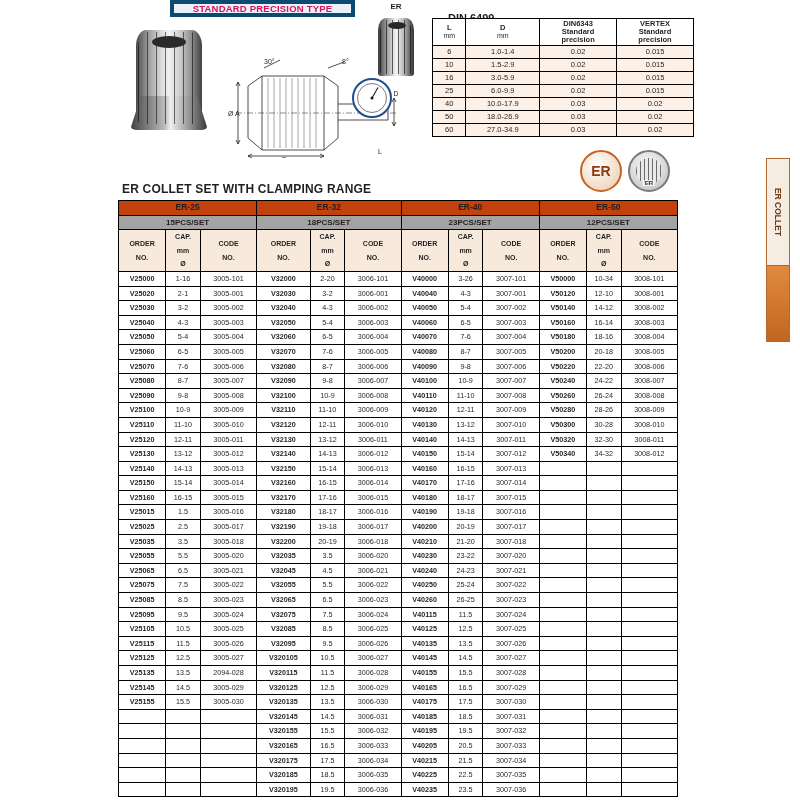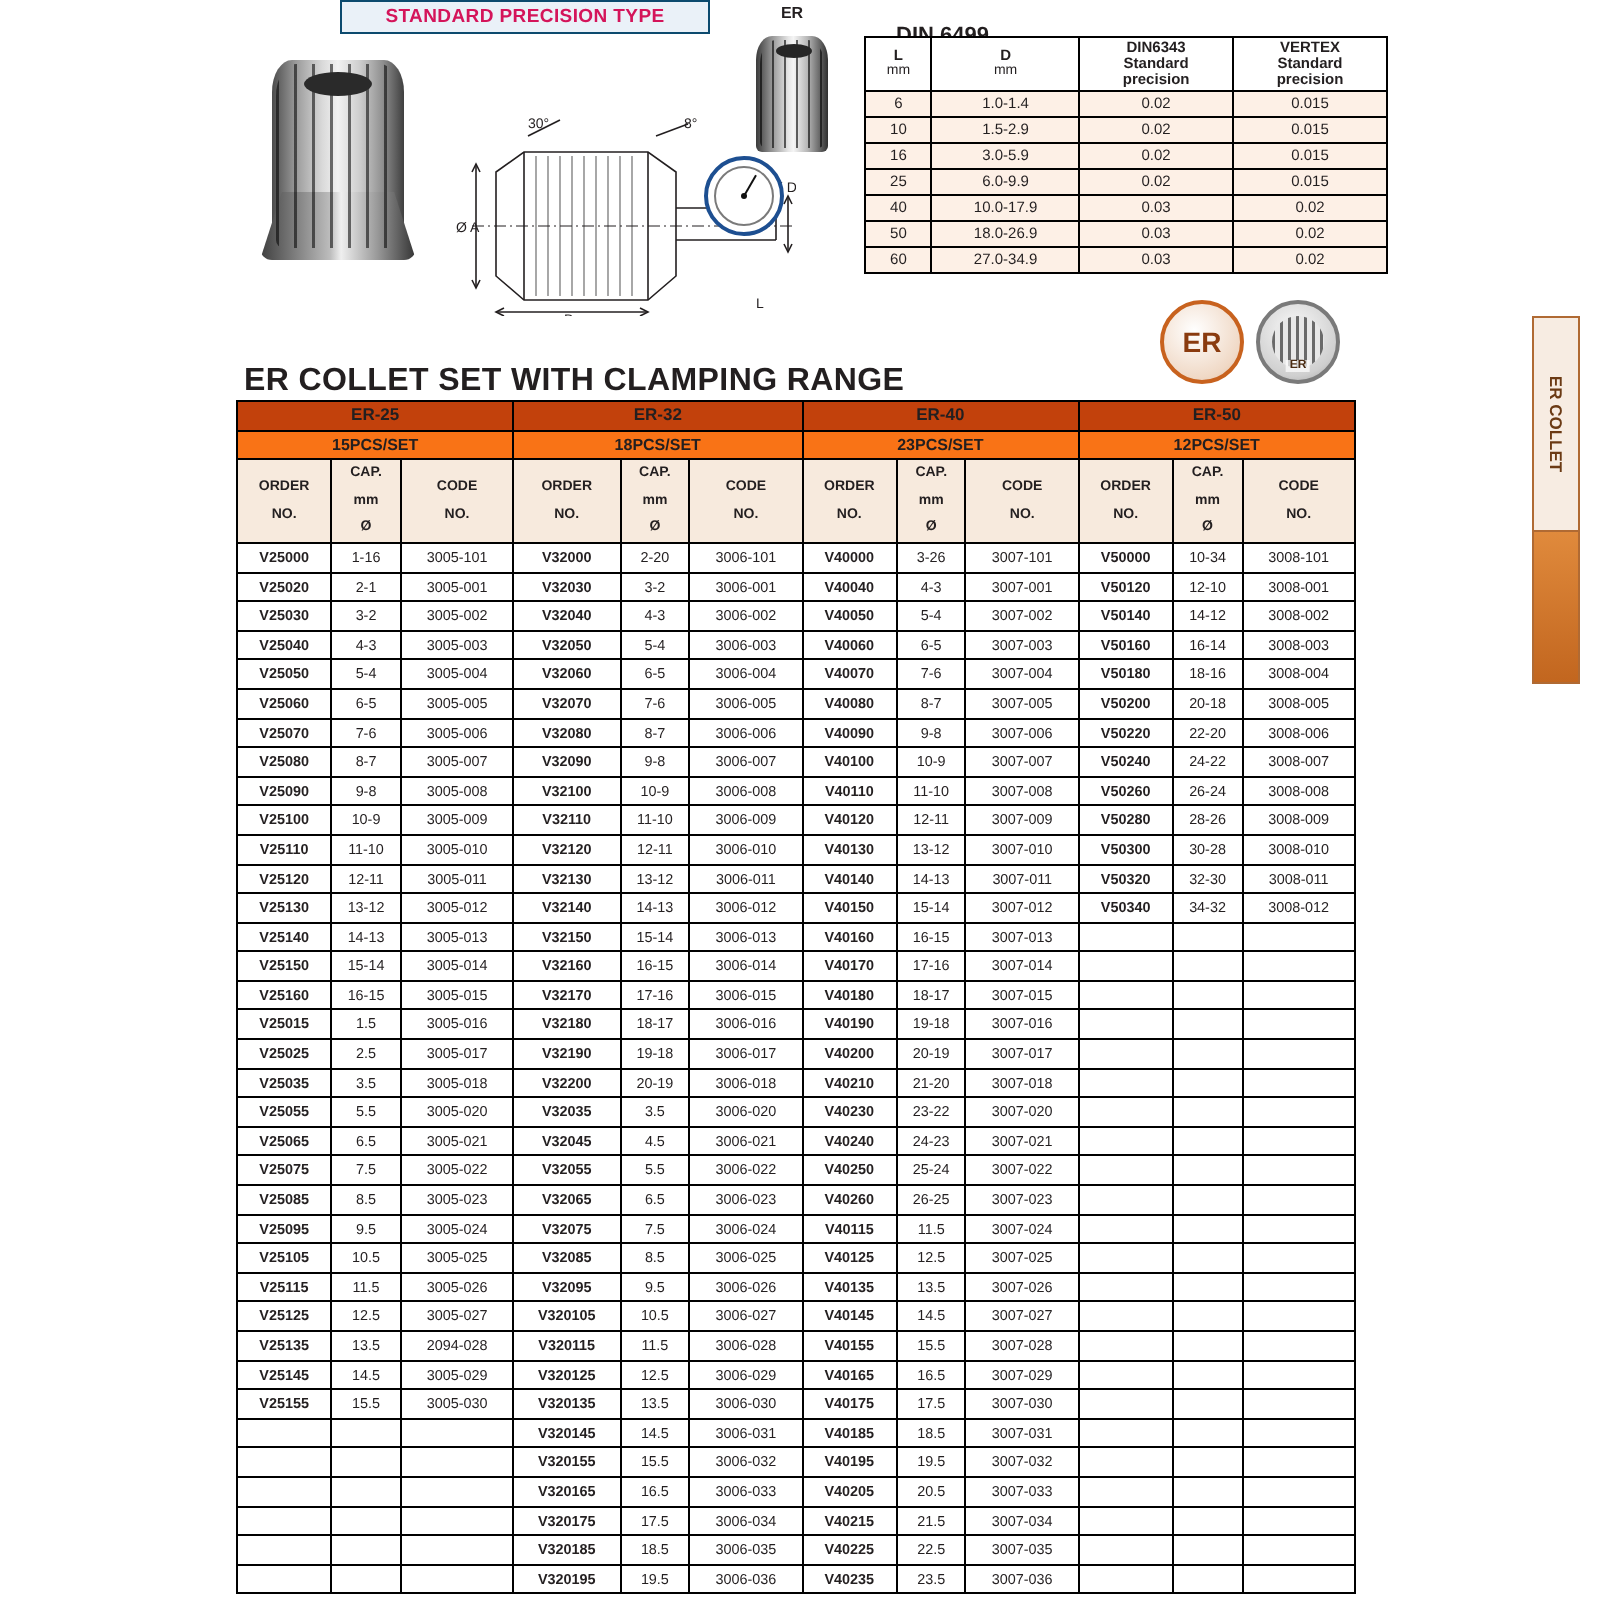--- a/index.html
+++ b/index.html
@@ -11,21 +11,21 @@
     font-size: 9px;
     color: #231f20;
     position: relative;
     overflow: hidden;
   }
   
   #top { position: relative; height: 178px; }
 
   #std-type-box {
     position: absolute; left: 170px; top: 0px; width: 185px; height: 17px;
-    border: 1px solid #0c4a6e;
+    border: 4px solid #0c4a6e;
     background: #eaf1f8;
     color: #d4145a;
     font-size: 9.5px; font-weight: bold; letter-spacing: .2px;
     display: flex; align-items: center; justify-content: center;
   }
   #collet-big {
     position: absolute; left: 122px; top: 22px; width: 96px; height: 112px;
   }
   #collet-big .body {
     position:absolute; left: 14px; top: 8px; width: 66px; height: 96px;
@@ -139,31 +139,31 @@
   }
   #side-tab-orange {
     position:absolute; right: 10px; top: 266px; width: 24px; height: 76px;
     background: linear-gradient(180deg,#e08a3c,#c2661f);
     border: 1px solid #b06a33; border-top:none;
   }
 
   
   #main-title {
     position:absolute; left: 122px; top: 182px;
-    font-size: 16px; font-weight: bold; letter-spacing:.2px;
+    font-size: 12px; font-weight: bold; letter-spacing:.2px;
   }
 
   
   #main-wrap { position:absolute; left: 118px; top: 200px; width: 560px; }
   table.grid { border-collapse: collapse; width: 100%; font-size: 7.2px; }
   table.grid td, table.grid th {
     border: 1px solid #000; text-align:center; padding: 0; height: 13.6px; line-height: 13.6px;
   }
   .hdr-series { background:#c2410c; font-weight:bold; font-size: 8.5px; height:15px; line-height:15px;}
-  .hdr-pcs { background:#f97316; font-weight:bold; font-size: 8px; height:14px; line-height:14px;}
+  .hdr-pcs { background:#a3a3a3; font-weight:bold; font-size: 8px; height:14px; line-height:14px;}
   .hdr-col { background:#f7eadd; font-weight:bold; font-size:7px; height: 26px; line-height:1.15; padding:1px 0;}
   td.v { font-weight: bold; }
   td.empty { background:#ffffff; }
   .sep { border-left: 1.6px solid #000 !important; }
 </style>
 </head>
 <body>
 
 <div id="top">
 

